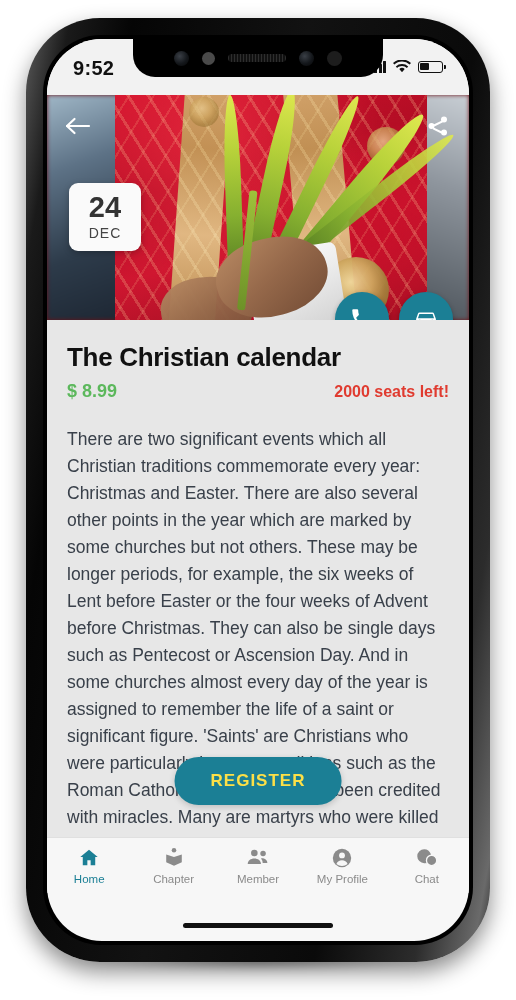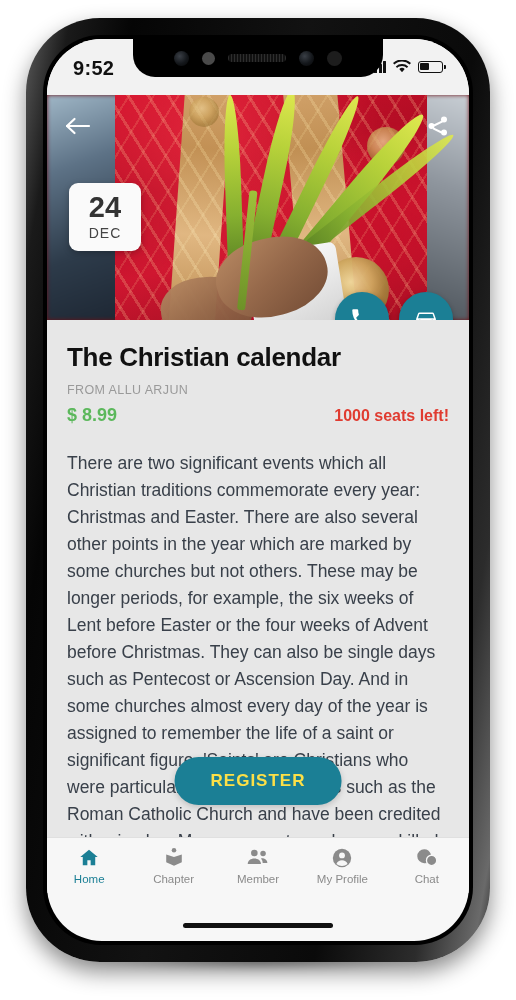--- a/index.html
+++ b/index.html
@@ -303,24 +303,23 @@
           <div class="fab">
             <svg width="28" height="28" viewBox="0 0 24 24" fill="#fff">
               <path d="M18.9 7.5A1.5 1.5 0 0 0 17.5 6.5h-11A1.5 1.5 0 0 0 5.1 7.5L3.5 12v6a.9.9 0 0 0 .9.9h1a.9.9 0 0 0 .9-.9v-.9h11.4v.9a.9.9 0 0 0 .9.9h1a.9.9 0 0 0 .9-.9v-6ZM6.7 15.2a1.3 1.3 0 1 1 1.3-1.3 1.3 1.3 0 0 1-1.3 1.3Zm10.6 0a1.3 1.3 0 1 1 1.3-1.3 1.3 1.3 0 0 1-1.3 1.3ZM5.1 11.3l1.2-3.5h11.4l1.2 3.5Z"></path>
             </svg>
           </div>
         </div>
       </div>
 
       <div class="content">
         <div class="title">The Christian calendar</div>
-        <div class="from">FROM ALLU ARJUN</div>
         <div class="pricerow">
           <div class="price">$ 8.99</div>
-          <div class="seats">1000 seats left!</div>
+          <div class="seats">2000 seats left!</div>
         </div>
         <div class="body-text">There are two significant events which all Christian traditions commemorate every year: Christmas and Easter. There are also several other points in the year which are marked by some churches but not others. These may be longer periods, for example, the six weeks of Lent before Easter or the four weeks of Advent before Christmas. They can also be single days such as Pentecost or Ascension Day. And in some churches almost every day of the year is assigned to remember the life of a saint or significant figure. 'Saints' are Christians who were particularly by some traditions such as the Roman Catholic Church and have been credited with miracles. Many are martyrs who were killed for their faith. Some</div>
         <button class="register">REGISTER</button>
       </div>
 
       <div class="navbar">
         <div class="navitem active">
           <svg width="22" height="22" viewBox="0 0 24 24" fill="#1b7f95">
             <path d="M12 3 2.5 11h2.7v9h5v-5.6h3.6V20h5v-9h2.7Z"></path>
           </svg>

